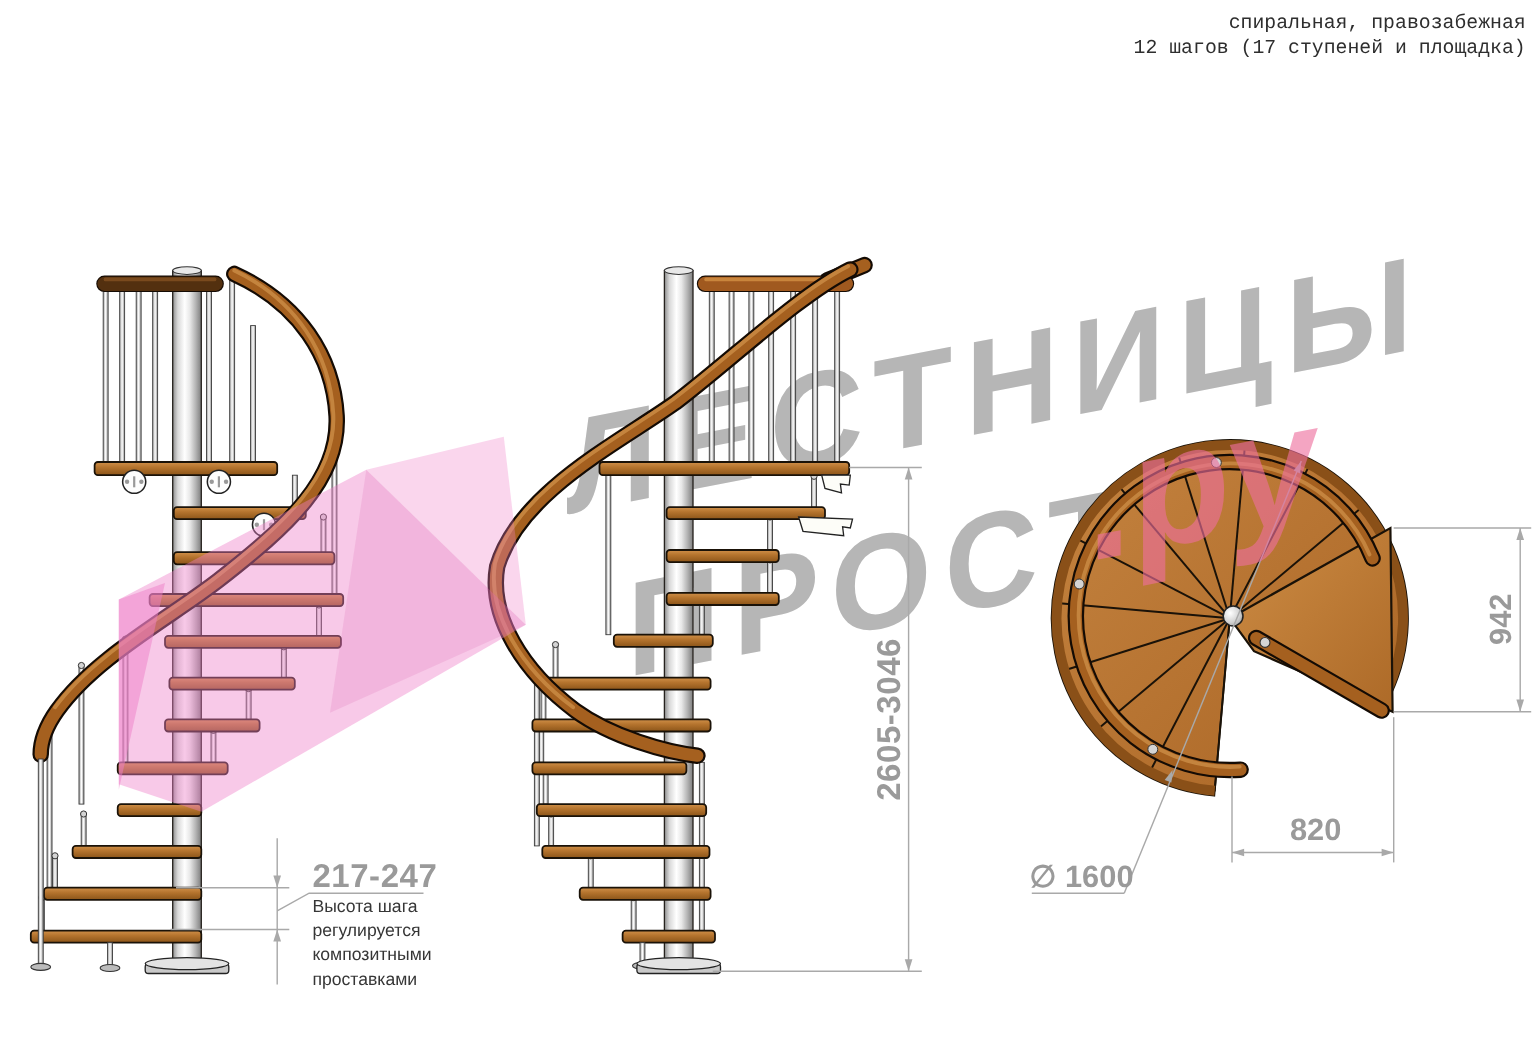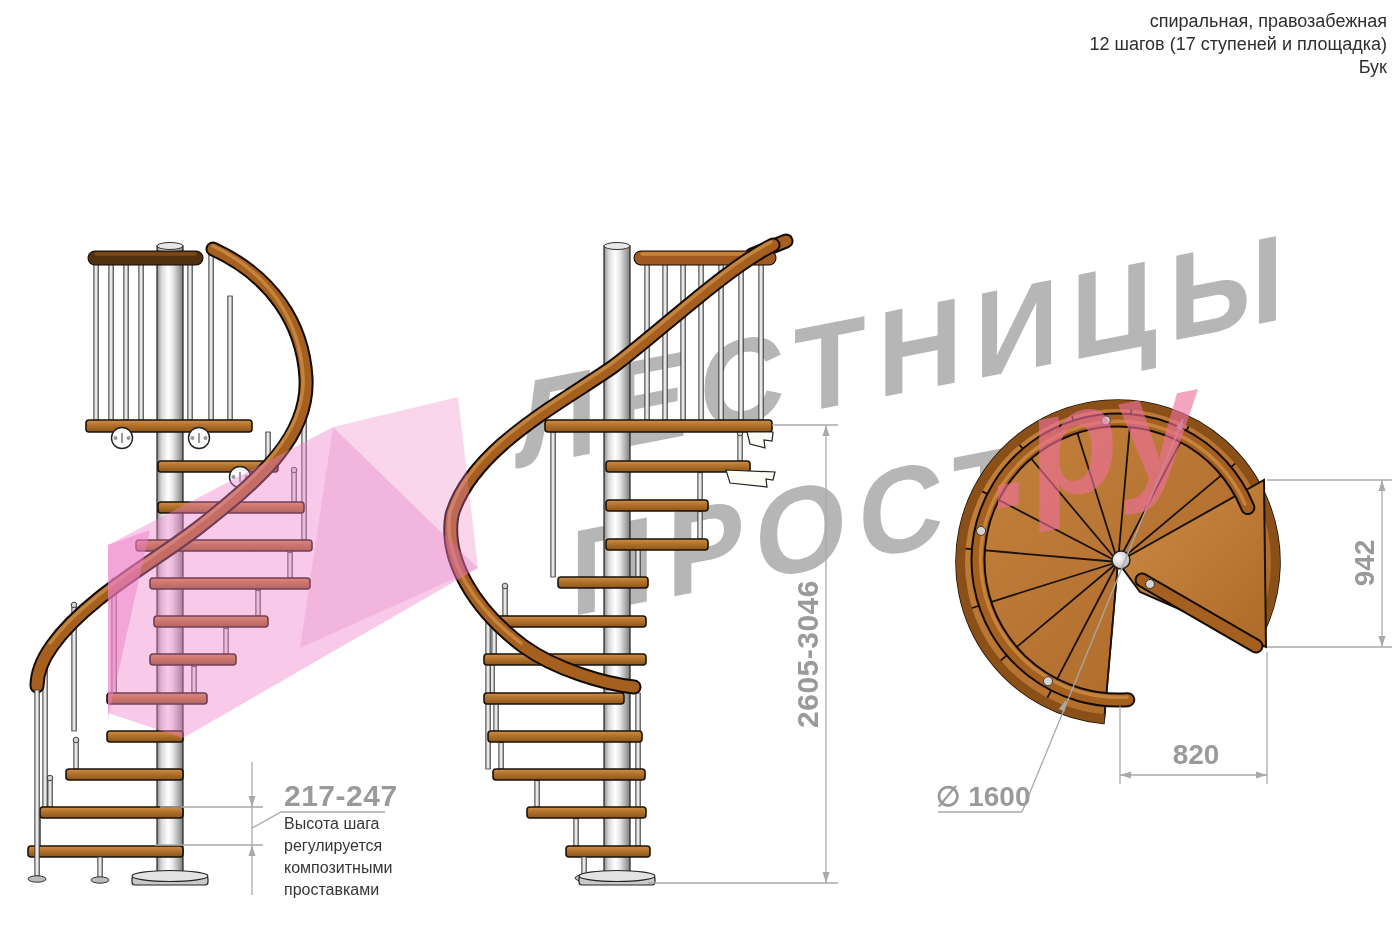--- a/index.html
+++ b/index.html
@@ -1,20 +1,20 @@
 <!DOCTYPE html>
 <html><head>
 <meta charset="utf-8">
 <style>
   html,body{margin:0;padding:0;background:#ffffff;}
   .page{position:relative;width:1400px;height:951px;background:#fff;overflow:hidden;
         font-family:"Liberation Sans",sans-serif;}
   
   .spec{position:absolute;top:10px;right:13px;text-align:right;color:#2e2e2e;
-        font-size:18px;line-height:23px;z-index:6;}
+        font-size:18px;line-height:23px;z-index:6;font-family:Liberation Mono, monospace;}
   
   .wm{position:absolute;left:515px;top:346px;z-index:1;color:#b6b6b6;
       font-weight:bold;font-size:120px;line-height:156px;letter-spacing:12px;
       white-space:nowrap;transform:rotate(-11deg) skewX(-11deg);transform-origin:0 0;}
   .wm .l2{margin-left:56px;}
   
   .wm-ru{position:absolute;left:988px;top:370px;z-index:4;color:#ee6f9e;opacity:.62;
          font-weight:bold;font-size:150px;white-space:nowrap;
          transform:rotate(-11deg) skewX(-11deg);transform-origin:0 0;}
   
@@ -343,16 +343,15 @@
     <polygon points="108,545 333,427 478,568 183,738 108,713" fill="#ee7fc8" opacity=".42"></polygon>
     <polygon points="108,545 150,530 108,718" fill="#ee7fc8" opacity=".5"></polygon>
     <polygon points="333,427 478,568 300,648" fill="#d860ae" opacity=".18"></polygon>
   </svg>
 
   <div class="wm-ru">.ру</div>
 
   <div class="spec">
     <div>спиральная, правозабежная</div>
     <div>12 шагов (17 ступеней и площадка)</div>
-    <div>Бук</div>
   </div>
 
 </div>
 
 </body></html>

